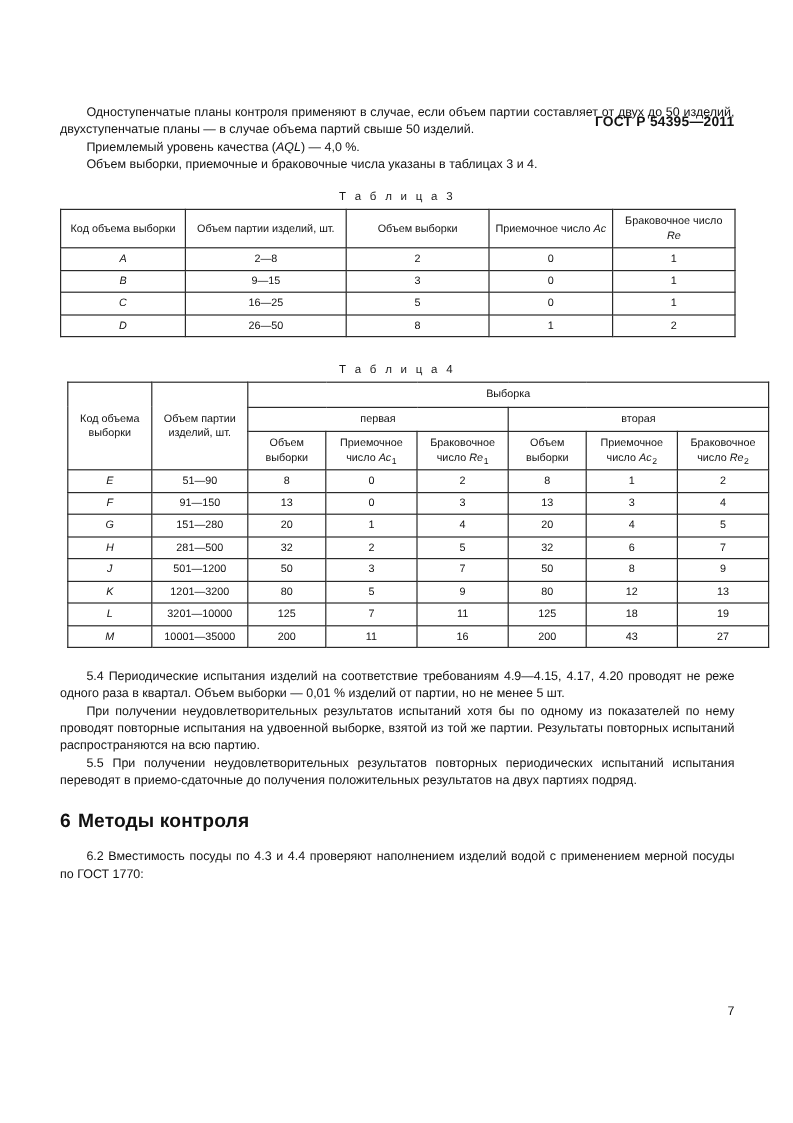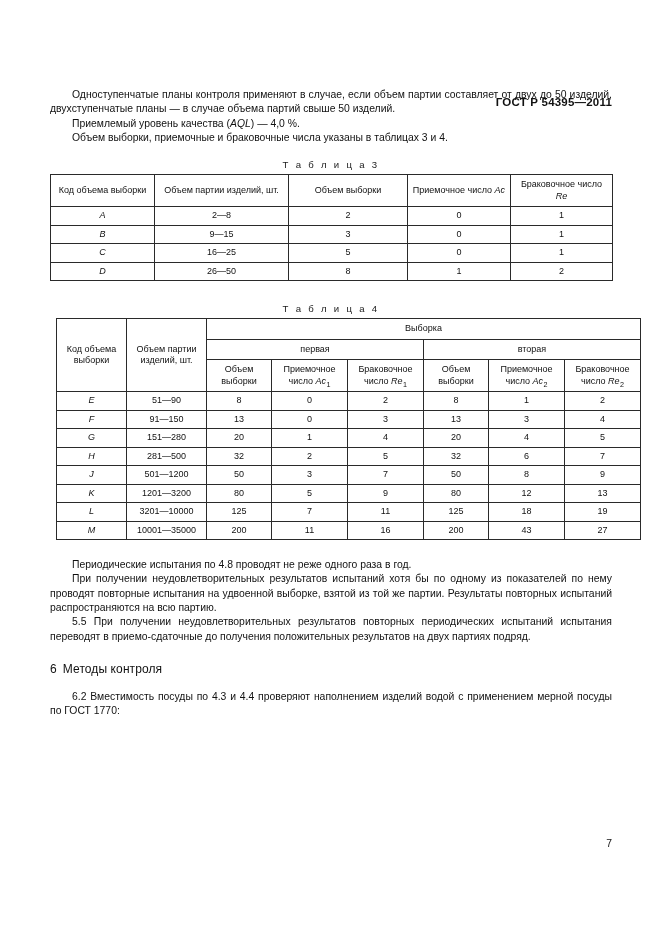--- a/index.html
+++ b/index.html
@@ -95,22 +95,22 @@
   sub.ix {
     font-size: 7.2px;
     vertical-align: baseline;
     position: relative;
     top: 3px;
     padding-left: 0.5px;
   }
 
   
   .section-heading {
-    font-size: 12px;
-    font-weight: normal;
+    font-size: 16px;
+    font-weight: bold;
     margin: 0;
     letter-spacing: 0.1px;
   }
   .section-heading .num { margin-right: 6px; }
 
   
   .dash-item {
     font-size: 10.4px;
     line-height: 14.3px;
     text-align: justify;
@@ -315,21 +315,21 @@
           <td>16</td>
           <td>200</td>
           <td>43</td>
           <td>27</td>
         </tr>
       </tbody>
     </table>
 
     <div class="gap-18"></div>
 
-    <p class="para">Периодические испытания по 4.8 проводят не реже одного раза в год.</p>
+    <p class="para">5.4  Периодические испытания изделий на соответствие требованиям 4.9—4.15, 4.17, 4.20 проводят не реже одного раза в квартал. Объем выборки — 0,01 % изделий от партии, но не менее 5 шт.</p>
     <p class="para">При получении неудовлетворительных результатов испытаний хотя бы по одному из показателей по нему проводят повторные испытания на удвоенной выборке, взятой из той же партии. Результаты повторных испытаний распространяются на всю партию.</p>
     <p class="para spread">5.5  При получении неудовлетворительных результатов повторных периодических испытаний испытания переводят в приемо-сдаточные до получения положительных результатов на двух партиях подряд.</p>
 
     <div class="gap-18"></div>
 
     <div class="section-heading"><span class="num">6</span><span>Методы контроля</span></div>
 
     <div class="gap-14"></div>
 
     <p class="para">6.2  Вместимость посуды по 4.3 и 4.4 проверяют наполнением изделий водой с применением мерной посуды по ГОСТ 1770:</p>

